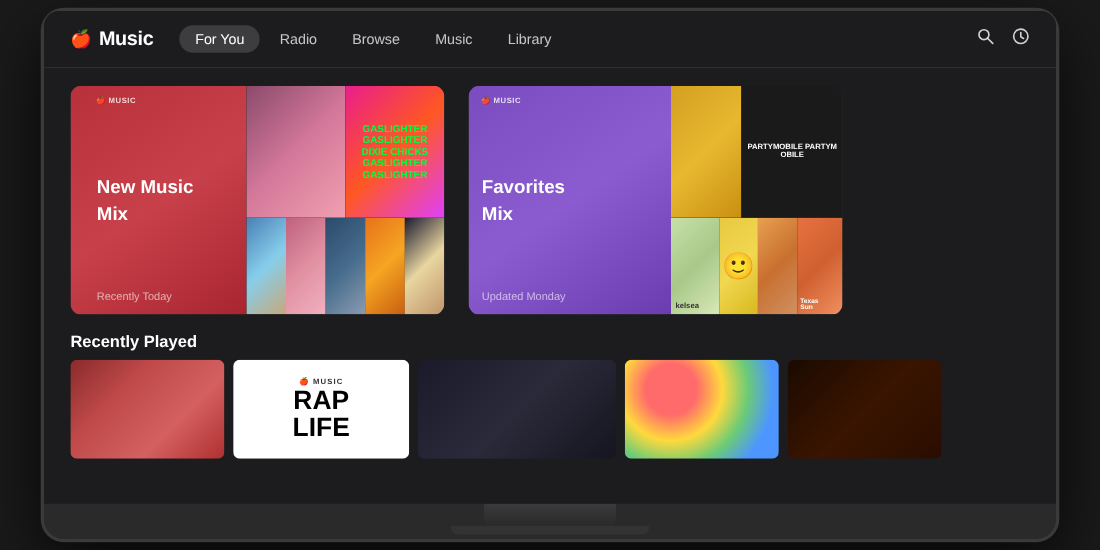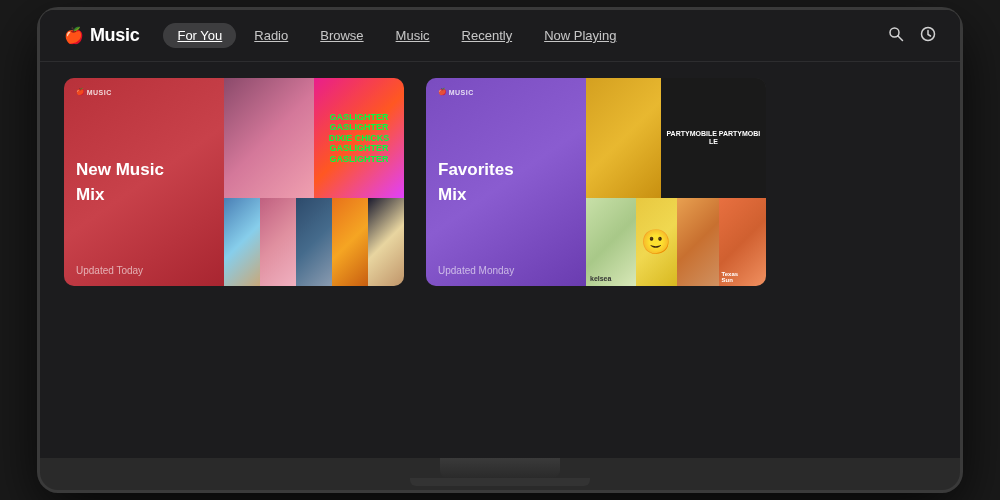--- a/index.html
+++ b/index.html
@@ -87,21 +87,20 @@
       flex: 1;
     }
 
     .nav-item {
       padding: 6px 14px;
       border-radius: 20px;
       font-size: 13px;
       font-weight: 500;
       color: rgba(255,255,255,0.75);
       cursor: pointer;
-      text-decoration: underline;
     }
 
     .nav-item.active {
       background: rgba(255,255,255,0.15);
       color: #fff;
     }
 
     .nav-icons {
       display: flex;
       align-items: center;
@@ -182,21 +181,21 @@
       width: 340px;
       flex-shrink: 0;
     }
 
     .first-group-left {
       width: 160px;
       background: linear-gradient(145deg, #b8313a, #c8414a, #a82530);
       display: flex;
       flex-direction: column;
       justify-content: space-between;
-      padding: 10px 12px;
+      padding: 10px 24px;
     }
 
     .first-group-right {
       flex: 1;
       display: flex;
       flex-direction: column;
     }
 
     .first-group-top {
       height: 120px;
@@ -213,21 +212,21 @@
     .second-group {
       display: flex;
       background: #2c2c2e;
       border-radius: 10px;
       overflow: hidden;
       width: 340px;
       flex-shrink: 0;
     }
 
     .second-group-left {
-      width: 160px;
+      width: 184px;
       background: linear-gradient(145deg, #7a4cc0, #8a5cd0, #6a3cb0);
       display: flex;
       flex-direction: column;
       justify-content: space-between;
       padding: 10px 12px;
     }
 
     .second-group-right {
       flex: 1;
       display: flex;
@@ -312,22 +311,21 @@
     <div class="nav-bar">
       <div class="apple-music-logo">
         <span class="apple-icon">🍎</span>
         <span class="music-text">Music</span>
       </div>
       <div class="nav-items">
         <div class="nav-item nav-pill active">For You</div>
         <div class="nav-item">Radio</div>
         <div class="nav-item">Browse</div>
         <div class="nav-item">Music</div>
-        <div class="nav-item">Recently</div>
-        <div class="nav-item">Now Playing</div>
+        <div class="nav-item">Library</div>
       </div>
       <div class="nav-icons">
         <span class="nav-icon-btn">
           <svg width="16" height="16" viewBox="0 0 16 16" fill="none">
             <circle cx="6.5" cy="6.5" r="4.5" stroke="rgba(255,255,255,0.8)" stroke-width="1.5"></circle>
             <line x1="10" y1="10" x2="14.5" y2="14.5" stroke="rgba(255,255,255,0.8)" stroke-width="1.5" stroke-linecap="round"></line>
           </svg>
         </span>
         <span class="nav-icon-btn">
           <svg width="16" height="16" viewBox="0 0 16 16" fill="none">
@@ -345,21 +343,21 @@
         <div class="first-group">
           <div class="first-group-left">
             <div class="apple-music-mini">
               <span class="apple-icon-mini">🍎</span>
               <span class="apple-music-label">MUSIC</span>
             </div>
             <div>
               <div class="mix-title">New Music</div>
               <div class="mix-title">Mix</div>
             </div>
-            <div class="mix-updated">Updated Today</div>
+            <div class="mix-updated">Recently Today</div>
           </div>
           <div class="first-group-right">
             <div class="first-group-top" style="display:flex;">
 
               <div style="width:90px;height:120px;overflow:hidden;">
                 <div class="color-block art-woman-pink"></div>
               </div>
 
               <div style="flex:1;height:120px;overflow:hidden;background:linear-gradient(135deg,#e91e8c,#ff5722,#e040fb);display:flex;flex-direction:column;align-items:center;justify-content:center;padding:6px;">
                 <div style="font-size:9px;font-weight:900;color:#00ff41;text-align:center;line-height:1.15;text-transform:uppercase;">GASLIGHTER<br>GASLIGHTER<br>DIXIE CHICKS<br>GASLIGHTER<br>GASLIGHTER</div>
@@ -427,20 +425,49 @@
               <div style="flex:1;height:88px;background:linear-gradient(135deg,#e87040,#d06030,#f09060);display:flex;align-items:flex-end;padding:3px;">
                 <span style="font-size:6px;color:#fff;font-weight:700;line-height:1;">Texas<br>Sun</span>
               </div>
             </div>
           </div>
         </div>
 
         <div style="width:12px;flex-shrink:0;background:linear-gradient(to right,transparent,#1c1c1e);border-radius:0 10px 10px 0;"></div>
       </div>
 
+      <div class="recently-played-section">
+        <div class="recently-title">Recently Played</div>
+        <div class="recently-row">
+
+          <div class="recent-thumb recent-thumb-sm">
+            <div style="width:100%;height:100%;background:linear-gradient(135deg,#8b2a2a,#c04a4a,#d46060,#b03030);"></div>
+          </div>
+
+          <div class="recent-thumb recent-thumb-md">
+            <div style="width:100%;height:100%;background:#fff;display:flex;align-items:center;justify-content:center;flex-direction:column;">
+              <div style="font-size:7px;font-weight:600;color:#333;text-transform:uppercase;letter-spacing:1px;">🍎 MUSIC</div>
+              <div style="font-size:24px;font-weight:900;color:#000;text-align:center;line-height:1;margin-top:2px;">RAP<br>LIFE</div>
+            </div>
+          </div>
+
+          <div class="recent-thumb recent-thumb-lg">
+            <div style="width:100%;height:100%;background:linear-gradient(135deg,#1a1a2a,#2a2a3a,#151520);"></div>
+          </div>
+
+          <div class="recent-thumb recent-thumb-sm">
+            <div style="width:100%;height:100%;background:radial-gradient(circle at 30% 30%,#ff6b6b 20%,#ffd93d 40%,#6bcb77 60%,#4d96ff 80%);"></div>
+          </div>
+
+          <div class="recent-thumb recent-thumb-sm">
+            <div style="width:100%;height:100%;background:linear-gradient(135deg,#1a0a00,#3a1500,#2a0d00);"></div>
+          </div>
+
+        </div>
+      </div>
 
     </div>
 
   </div>
 
   <div class="tv-bottom">
     <div class="tv-stand"></div>
     <div class="tv-stand-base"></div>
   </div>
 </div>

